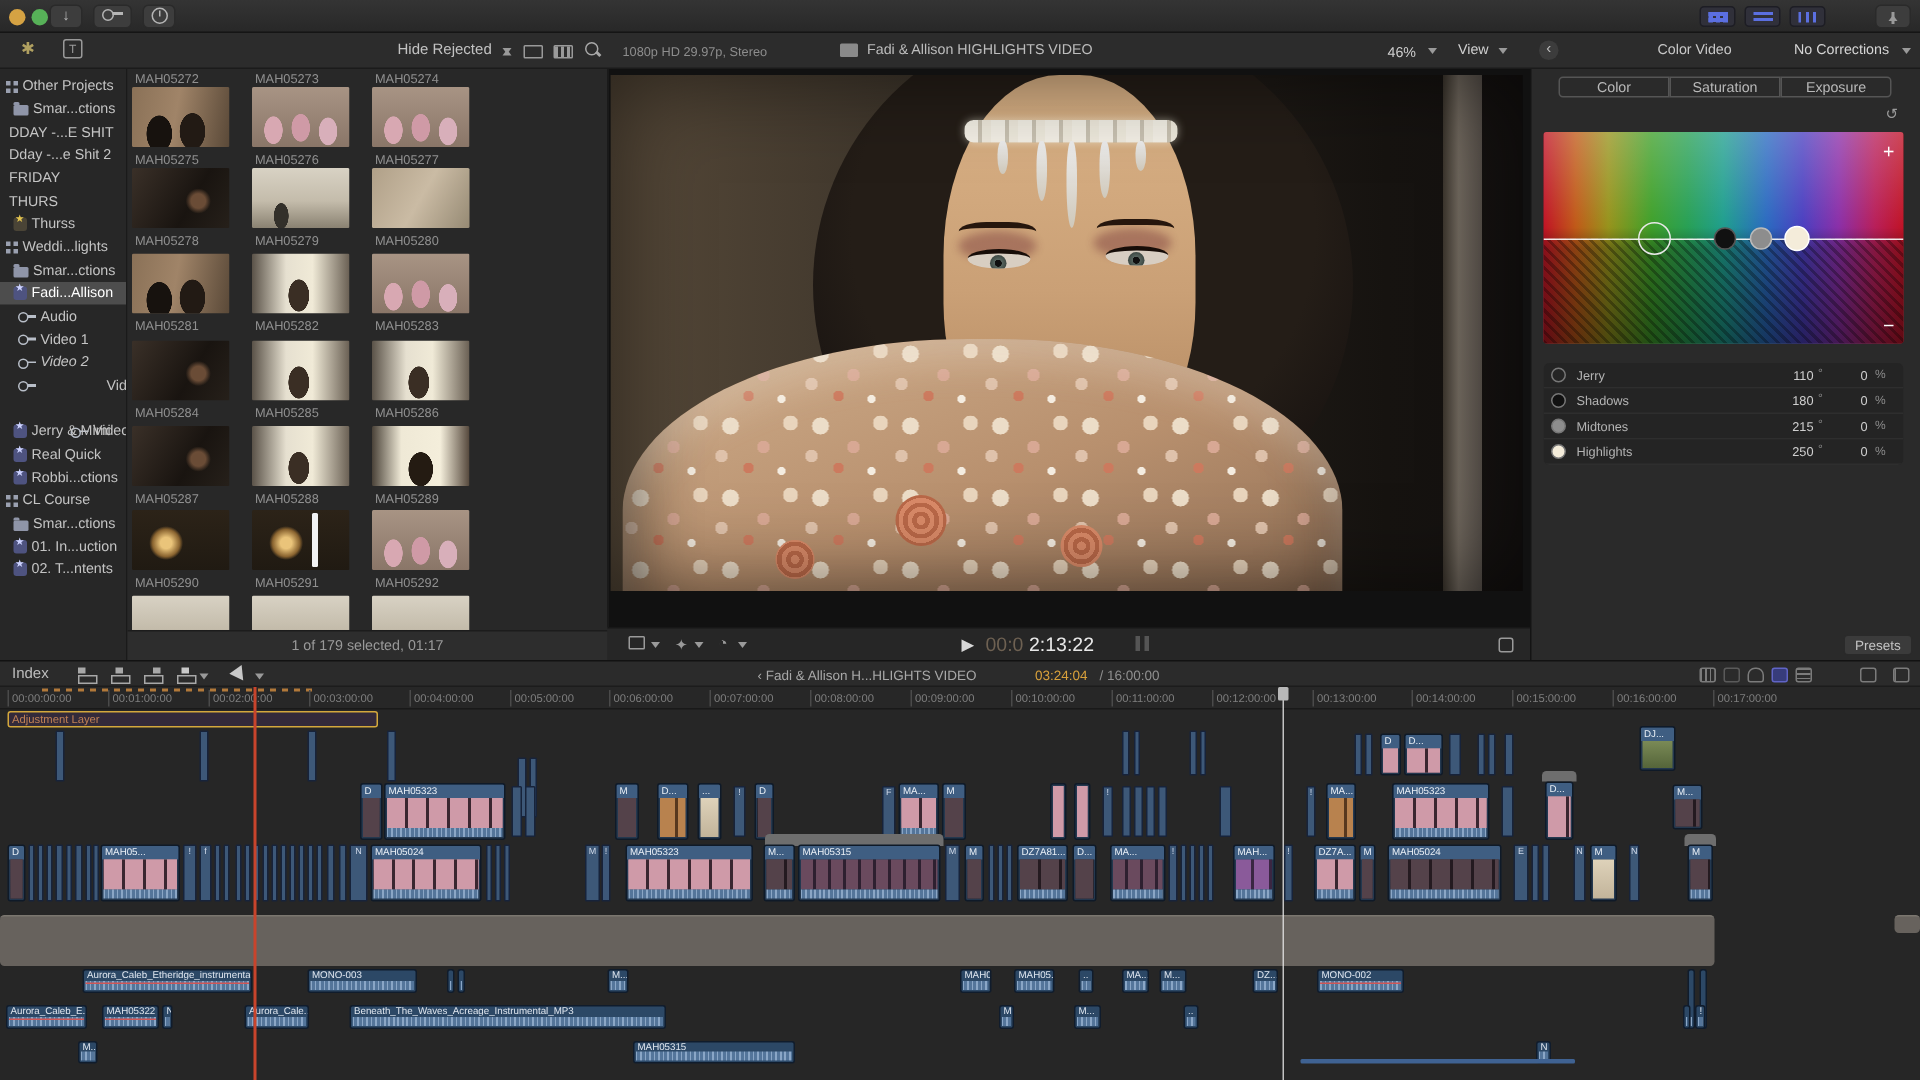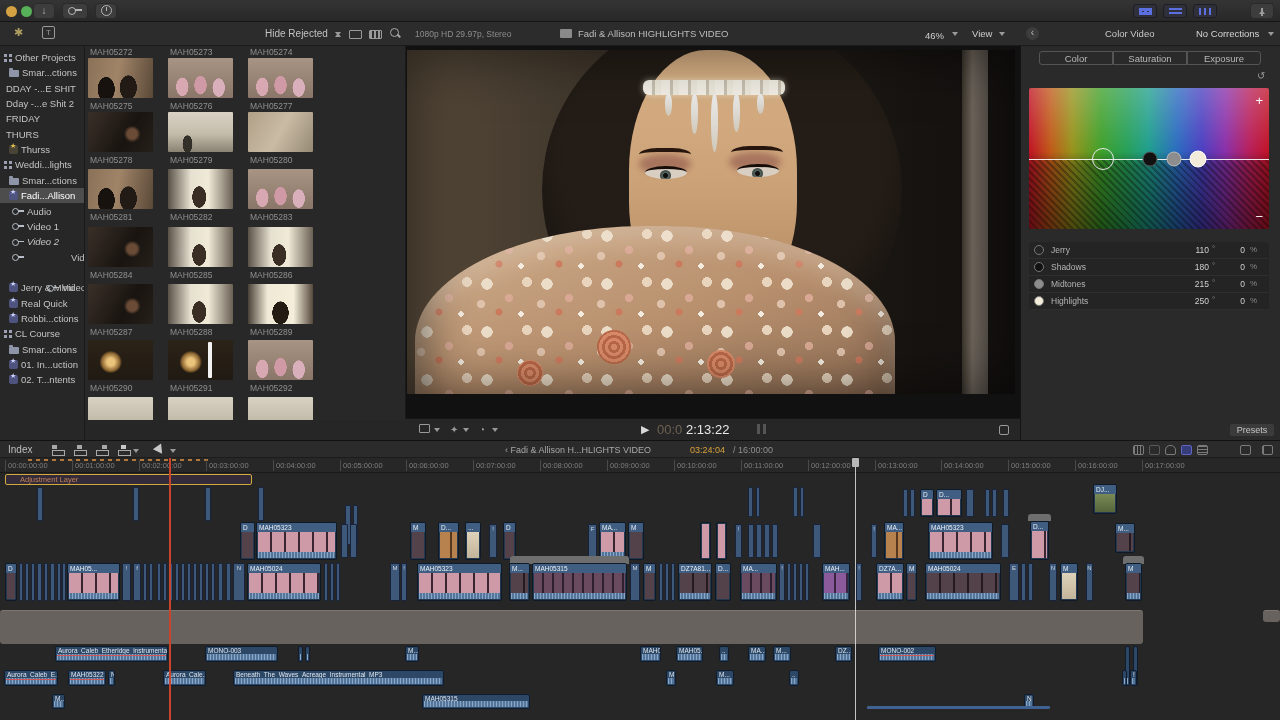--- a/index.html
+++ b/index.html
@@ -166,21 +166,21 @@
   
   #timeline { position:absolute; left:0; top:458px; width:1280px; height:262px; background:#262626; overflow:hidden; }
   #ruler { position:absolute; left:0; top:0; width:1280px; height:15px; background:#272727; border-bottom:1px solid #191919; }
   .rtick { position:absolute; top:2px; width:1px; height:11px; background:#4a4a4a; }
   .rlabel { position:absolute; top:3px; font-size:7.5px; color:#7e7e7e; white-space:nowrap; }
   .kwdash { position:absolute; left:28px; top:1px; width:182px; height:2px;
      background:repeating-linear-gradient(90deg,rgba(224,148,64,.75) 0 4px,transparent 4px 8px); }
   .clip { position:absolute; border-radius:2px; overflow:hidden; }
   .k-thin { background:#3d5878; border:1px solid #17233a; border-radius:1px; }
   .k-adj { background:#332a3a; border:1.5px solid #d3a83c; }
-  .k-adj .lbl { font-size:7.5px; color:#c08055; padding-left:14px; white-space:nowrap; }
+  .k-adj .lbl { font-size:7.5px; color:#c08055; padding-left:2px; white-space:nowrap; }
   .k-gap { background:#67625d; border-top:1px solid #7b766f; border-radius:3px; }
   .k-gbar { background:#6e6e6e; border-radius:3px 3px 0 0; }
   .k-a, .k-ared { background:#2c4866; border:1px solid #101c2c; }
   .k-a .lbl, .k-ared .lbl { font-size:6.5px; color:#dfe6ef; padding-left:2px; white-space:nowrap; overflow:hidden; display:block; }
   .k-ared:after { content:""; position:absolute; left:1px; right:1px; top:8px; height:1px; background:#d05656; }
   .k-aline { background:#3f6292; border-radius:1px; }
   .vclip { background:#24384f; border:1px solid #0f1a28; }
   .vhdr { position:absolute; left:0; right:0; top:0; height:9px; background:#3f5e82; font-size:6.5px; color:#eaf0f7;
      padding:0 2px; white-space:nowrap; overflow:hidden; line-height:9px; }
   .vthumbs { position:absolute; left:1px; right:1px; top:9px; bottom:1px; }
@@ -373,20 +373,21 @@
       <div class="thumb t4" style="left: 3px; top: 294px;"></div>
       <div class="thumb t4 skim" style="left: 83px; top: 294px;"></div>
       <div class="thumb t1" style="left: 163px; top: 294px;"></div>
       <div class="thlabel" style="left: 5px; top: 337px;">MAH05290</div>
       <div class="thlabel" style="left: 85px; top: 337px;">MAH05291</div>
       <div class="thlabel" style="left: 165px; top: 337px;">MAH05292</div>
       <div class="thumb t5" style="left: 3px; top: 351px;"></div>
       <div class="thumb t5" style="left: 83px; top: 351px;"></div>
       <div class="thumb t5" style="left: 163px; top: 351px;"></div>
     </div>
+  <div id="browser-status">1 of 179 selected, 01:17</div>
 
   <div id="viewer">
     <div id="video">
       <div class="vbg"></div>
       <div class="vdoor"></div>
       <div class="vhair"></div>
       <div class="vface"></div>
       <div class="vband"></div>
       <div class="dangle" style="left:258px;top:44px;height:22px;"></div>
       <div class="dangle" style="left:284px;top:44px;height:40px;"></div>

